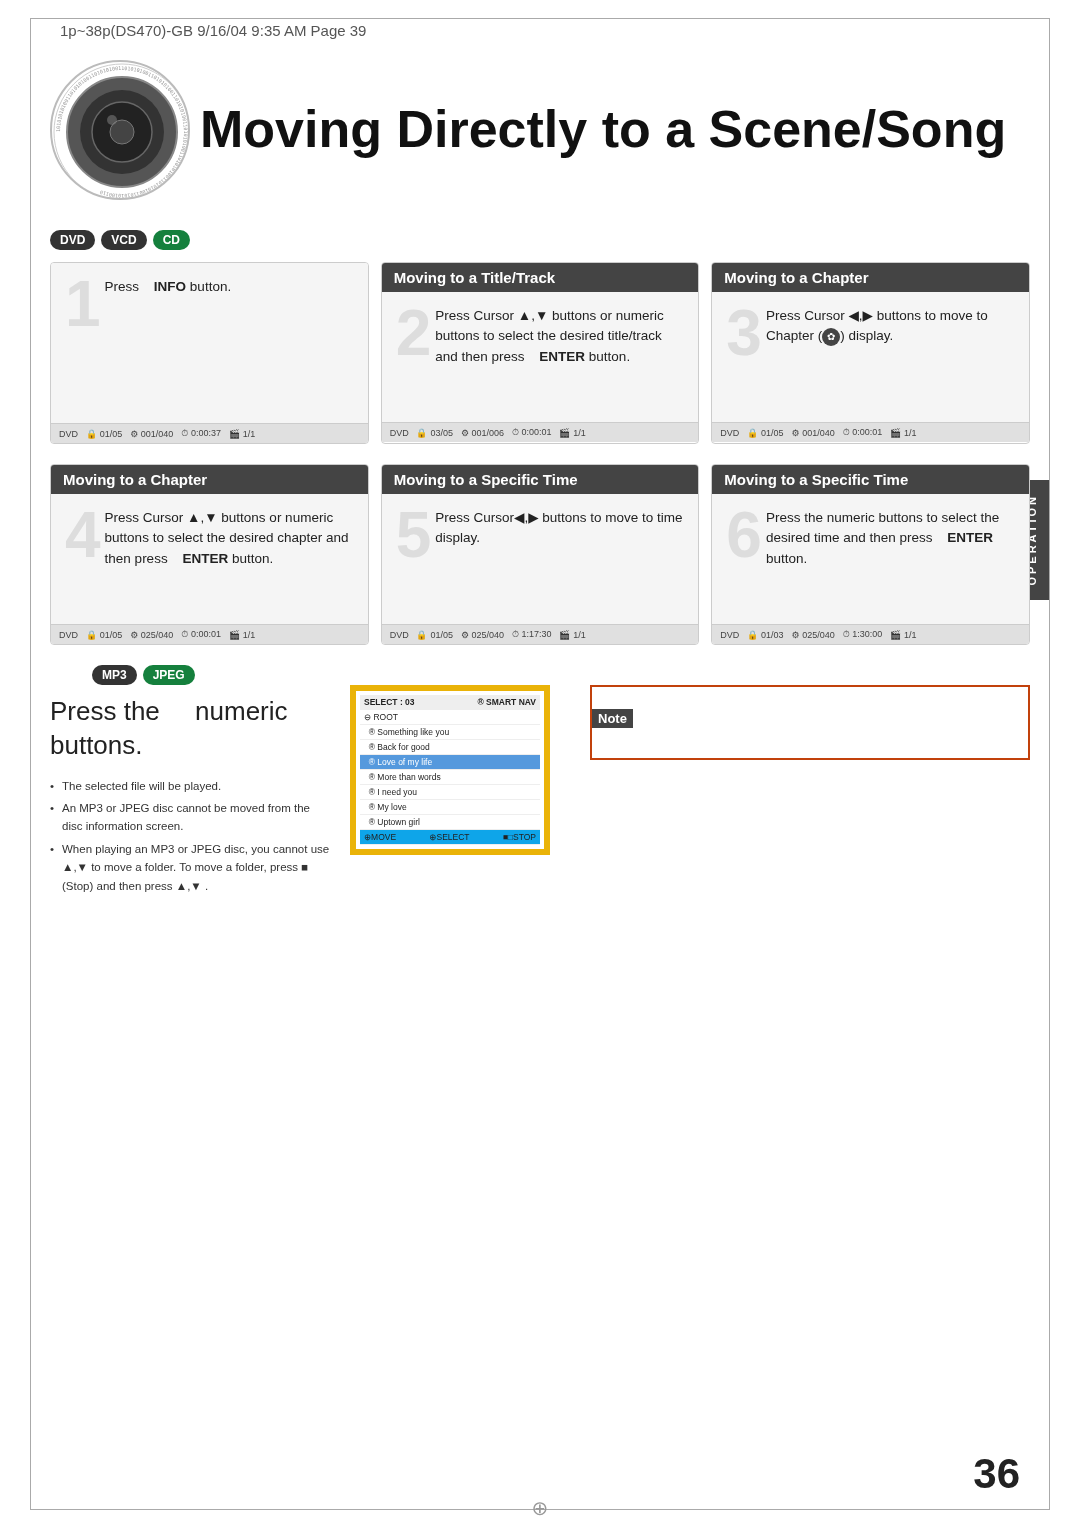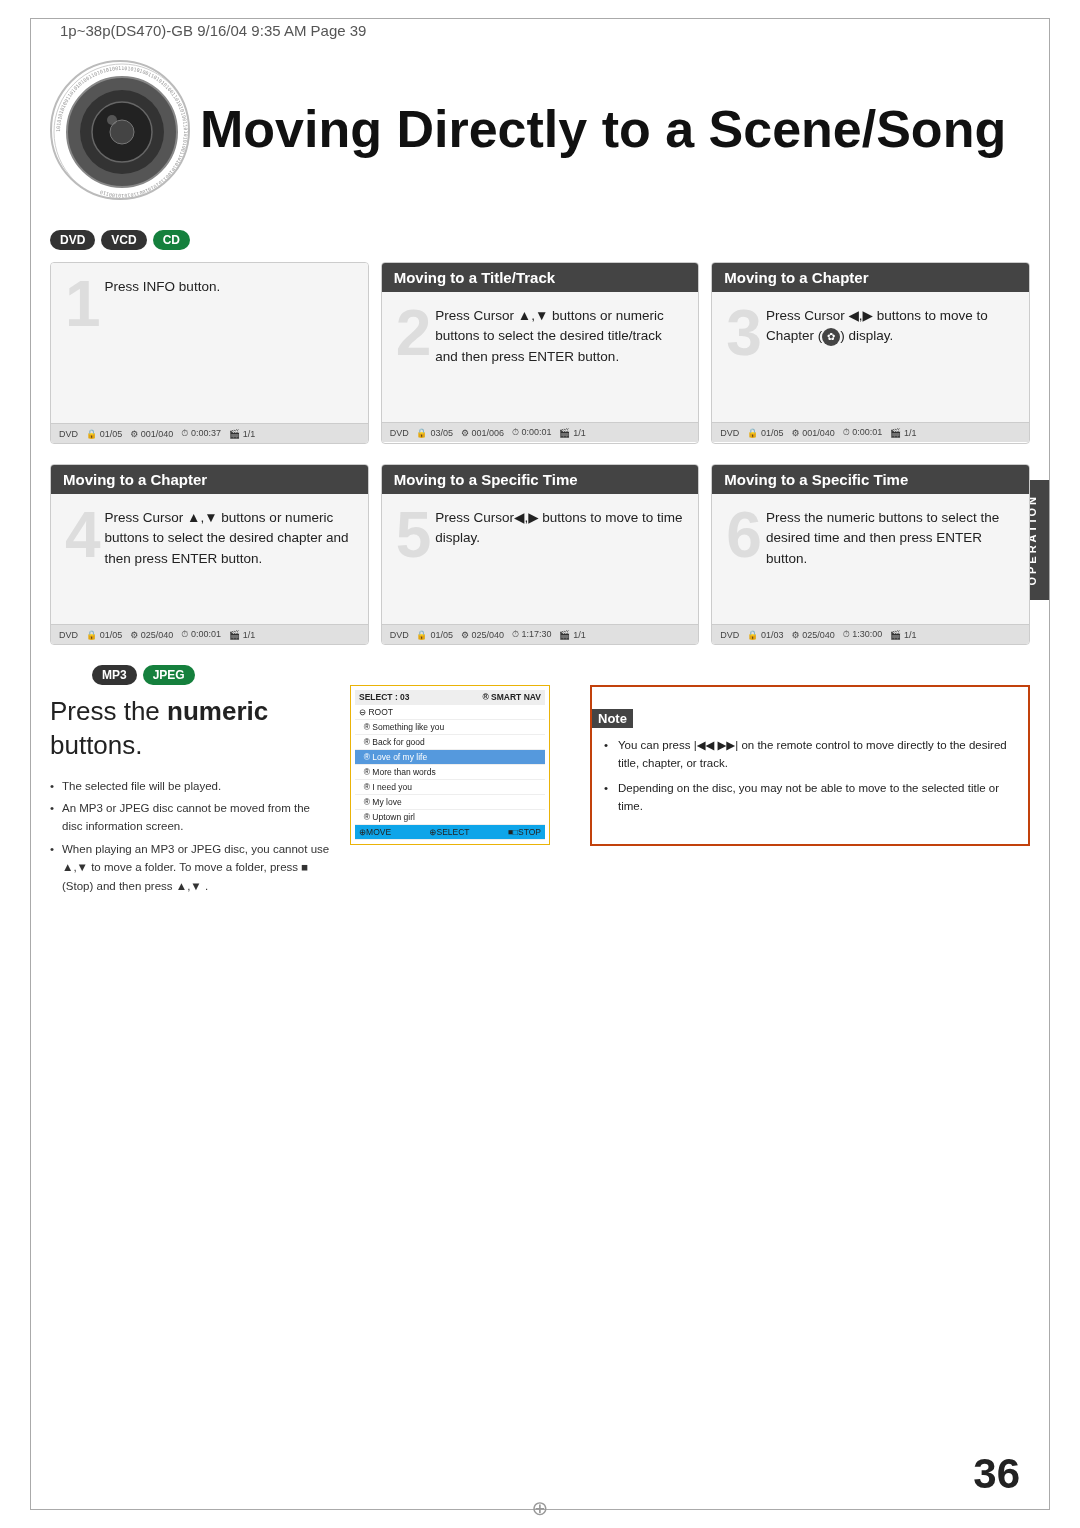--- a/index.html
+++ b/index.html
@@ -105,21 +105,22 @@
       line-height: 0.85;
       margin-right: 4px;
     }
 
     .step-text {
       font-size: 13.5px;
       line-height: 1.5;
       color: #222;
     }
     .step-text strong, .step-text b {
-      font-weight: 400;
+      font-weight: 700;
+      margin-left: 11px;
     }
 
     .status-bar {
       background: #e0e0e0;
       padding: 4px 8px;
       font-size: 9px;
       color: #444;
       display: flex;
       gap: 8px;
       align-items: center;
@@ -145,21 +146,22 @@
       padding-left: 42px;
     }
 
     .mp3-title {
       font-size: 26px;
       font-weight: 400;
       line-height: 1.3;
       margin-bottom: 14px;
     }
     .mp3-title strong {
-      font-weight: 700;
+      font-weight: 400;
+      margin-left: 28px;
     }
 
     .bullet-list {
       font-size: 11.5px;
       line-height: 1.6;
       color: #333;
     }
     .bullet-list li {
       list-style: none;
       padding-left: 12px;
@@ -167,21 +169,21 @@
       margin-bottom: 4px;
     }
     .bullet-list li::before {
       content: '•';
       position: absolute;
       left: 0;
     }
 
     
     .screen-mockup {
-      border: 1px solid #eab308;
+      border: 6px solid #eab308;
       background: #fff;
       font-size: 8.5px;
       color: #222;
       padding: 4px;
       width: 200px;
       margin-top: 20px;
     }
     .screen-row {
       padding: 2px 4px;
       display: flex;
@@ -491,24 +493,20 @@
           <span>⊕MOVE</span>
             <span>⊕SELECT</span>
             <span>■□STOP</span>
         </div>
       </div>
     </div>
 
     <div>
       <div class="note-box">
         <div class="note-title">Note</div>
-        <ul class="note-list">
-          <li>You can press |◀◀ ▶▶| on the remote control to move directly to the desired title, chapter, or track.</li>
-          <li>Depending on the disc, you may not be able to move to the selected title or time.</li>
-        </ul>
       </div>
     </div>
 
   </div>
 
 </div>
 
 <div class="page-number">36</div>
 
 <div class="bottom-crosshair">⊕</div>

